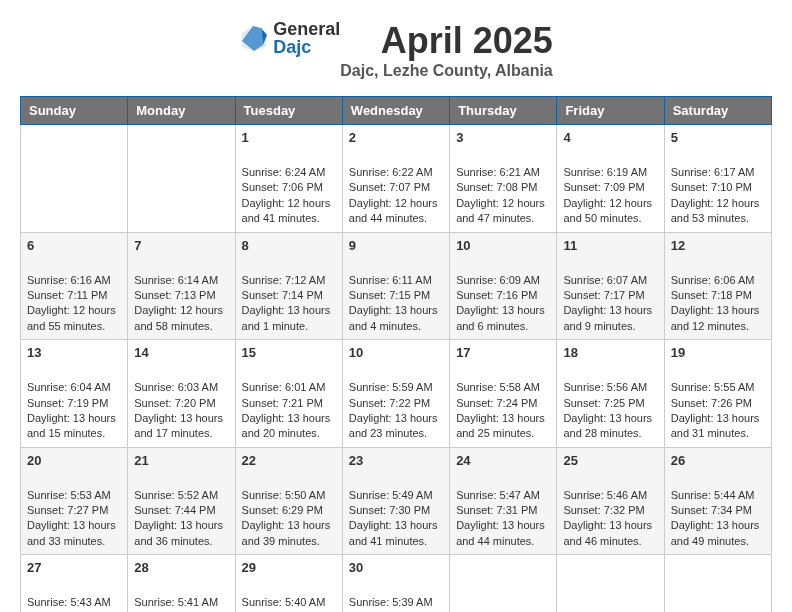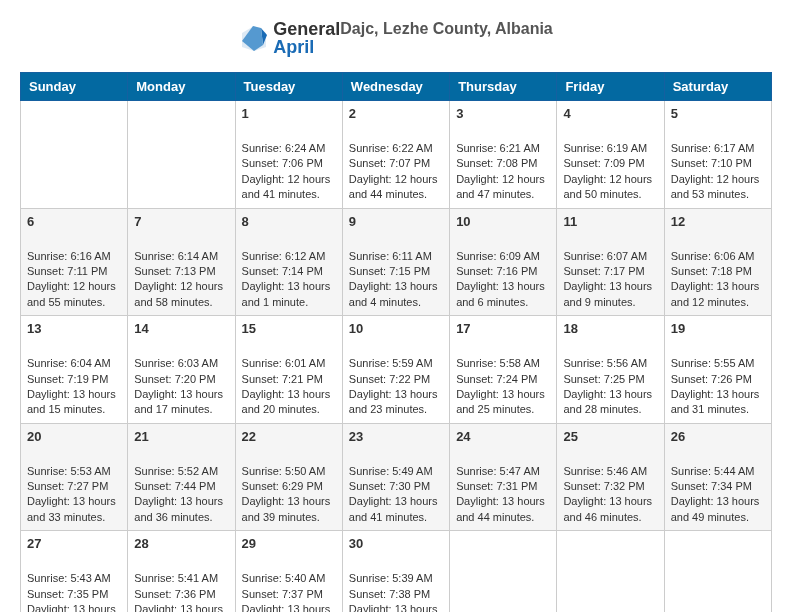--- a/index.html
+++ b/index.html
@@ -89,39 +89,40 @@
     .empty-cell {
       background: #f9f9f9;
     }
     tr:nth-child(even) td {
       background-color: #f5f5f5;
     }
     tr:nth-child(odd) td {
       background-color: #ffffff;
     }
     .calendar thead tr th {
-      background-color: #0369a1;
+      background-color: #737373;
     }
   </style>
 </head>
 <body>
 
 <div class="header">
   <div class="logo">
     <svg class="logo-icon" viewBox="0 0 30 30">
       <polygon points="15,3 27,10 27,24 15,28 3,24 3,10" fill="#1a6bb5" opacity="0.15"></polygon>
       <polygon points="22,5 28,12 24,22" fill="#1a6bb5"></polygon>
       <polygon points="14,3 22,5 24,22 15,28 3,18" fill="#5599d0"></polygon>
     </svg>
     <div class="logo-text">
       <span class="logo-general">General</span>
-      <span class="logo-blue">April</span>
+      <span class="logo-blue">Dajc</span>
     </div>
   </div>
   <div class="title-block">
+    <div class="month-title">April 2025</div>
     <div class="location-title">Dajc, Lezhe County, Albania</div>
   </div>
 </div>
 
 <table class="calendar">
   <thead>
     <tr>
     <th>Sunday</th>
         <th>Monday</th>
         <th>Tuesday</th>
@@ -174,21 +175,21 @@
 Daylight: 12 hours and 55 minutes.</div>
         </td>
         <td>
           <div class="day-number">7</div>
           <div class="day-info">Sunrise: 6:14 AM
 Sunset: 7:13 PM
 Daylight: 12 hours and 58 minutes.</div>
         </td>
         <td>
           <div class="day-number">8</div>
-          <div class="day-info">Sunrise: 6:12 AM
+          <div class="day-info">Sunrise: 7:12 AM
 Sunset: 7:14 PM
 Daylight: 13 hours and 1 minute.</div>
         </td>
         <td>
           <div class="day-number">9</div>
           <div class="day-info">Sunrise: 6:11 AM
 Sunset: 7:15 PM
 Daylight: 13 hours and 4 minutes.</div>
         </td>
         <td>

